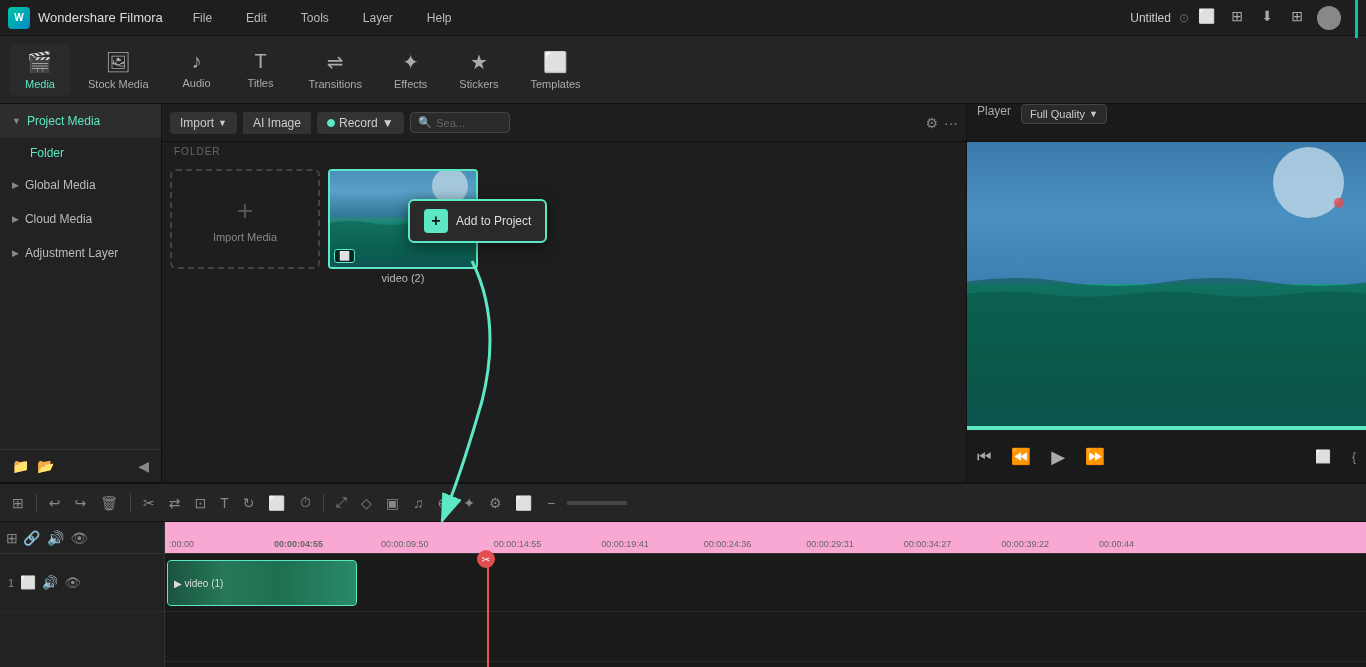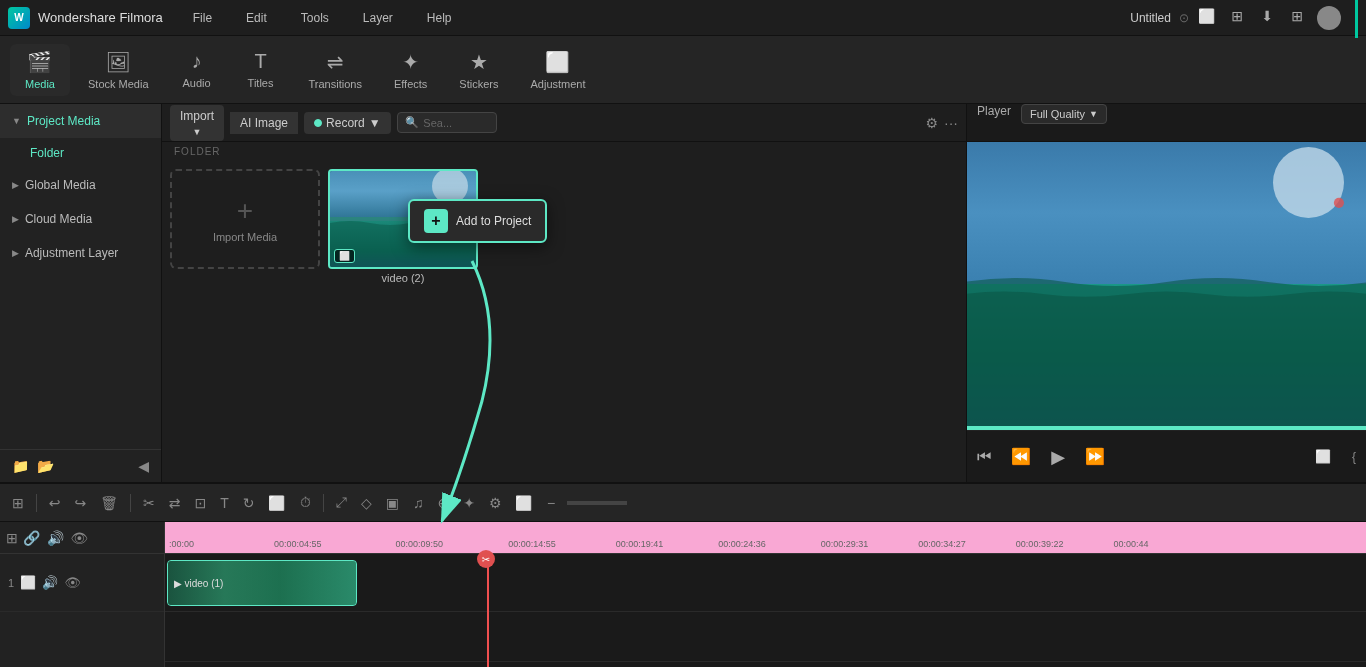--- a/index.html
+++ b/index.html
@@ -34,21 +34,21 @@
     .left-panel-item { display: flex; align-items: center; padding: 10px 12px; cursor: pointer; gap: 6px; font-size: 12px; color: #bbb; }
     .left-panel-item.active { background: #2d2d2d; color: #5de8c5; }
     .left-panel-item .arrow { font-size: 9px; color: #888; }
     .left-panel-sub { padding-left: 30px; padding-right: 12px; padding-top: 8px; padding-bottom: 8px; font-size: 12px; color: #5de8c5; cursor: pointer; }
     .left-panel-bottom { margin-top: auto; display: flex; padding: 8px 12px; gap: 8px; border-top: 1px solid #333; }
     .left-panel-bottom-icon { color: #888; font-size: 14px; cursor: pointer; }
 
     
     .media-panel { flex: 1; background: #1e1e1e; display: flex; flex-direction: column; }
     .media-toolbar { height: 38px; display: flex; align-items: center; padding: 0 8px; gap: 6px; border-bottom: 1px solid #111; }
-    .import-btn { background: #333; border: none; color: #ccc; padding: 4px 10px; border-radius: 4px; cursor: pointer; font-size: 12px; display: flex; align-items: center; gap: 4px; flex-direction: column; }
+    .import-btn { background: #333; border: none; color: #ccc; padding: 4px 10px; border-radius: 4px; cursor: pointer; font-size: 12px; display: flex; align-items: center; gap: 4px; }
     .import-btn .chevron { font-size: 9px; }
     .ai-image-btn { background: #333; border: none; color: #ccc; padding: 4px 10px; border-radius: 0; cursor: pointer; font-size: 12px; }
     .record-btn { background: #333; border: none; color: #ccc; padding: 4px 10px; border-radius: 4px; cursor: pointer; font-size: 12px; display: flex; align-items: center; gap: 4px; }
     .record-dot { width: 8px; height: 8px; border-radius: 50%; background: #5de8c5; border: 1px solid #5de8c5; }
     .search-box { background: #2a2a2a; border: 1px solid #444; color: #ccc; padding: 3px 8px; border-radius: 4px; font-size: 11px; width: 100px; display: flex; align-items: center; gap: 4px; }
     .media-toolbar-right { margin-left: auto; display: flex; gap: 6px; align-items: center; }
     .media-toolbar-icon { color: #888; font-size: 14px; cursor: pointer; }
 
     .folder-label { padding: 4px 12px; font-size: 10px; color: #666; letter-spacing: 1px; text-transform: uppercase; }
 
@@ -158,21 +158,21 @@
   <div class="toolbar-item">
     <span class="tb-icon">✦</span>
     <span class="tb-label">Effects</span>
   </div>
   <div class="toolbar-item">
     <span class="tb-icon">★</span>
     <span class="tb-label">Stickers</span>
   </div>
   <div class="toolbar-item">
     <span class="tb-icon">⬜</span>
-    <span class="tb-label">Adjustment</span>
+    <span class="tb-label">Templates</span>
   </div>
 </div>
 
 <div class="main-layout">
 
   <div class="left-panel">
     <div class="left-panel-item active">
       <span class="arrow">▼</span>
       <span>Project Media</span>
     </div>
@@ -358,21 +358,21 @@
         <span style="color:#888; font-size:13px;">⬜</span>
         <span style="color:#888; font-size:13px;">🔊</span>
         <span style="color:#888; font-size:13px;">👁</span>
       </div>
     </div>
 
     <div class="timeline-ruler-area" style="position:relative;">
 
       <div class="timeline-ruler" style="display:flex; align-items:flex-end; padding-bottom:4px; padding-left:4px; gap:0; overflow:hidden;">
         <span style="font-size:9px; color:#666; margin-right:80px; position:relative;">:00:00</span>
-        <span style="font-size:9px; color:#666; margin-right:74px;">00:00:04:55</span>
+        <span style="font-size:9px; color:#666; margin-right:58px;font-weight:bold;">00:00:04:55</span>
         <span style="font-size:9px; color:#666; margin-right:65px;">00:00:09:50</span>
         <span style="font-size:9px; color:#666; margin-right:60px;">00:00:14:55</span>
         <span style="font-size:9px; color:#666; margin-right:55px;">00:00:19:41</span>
         <span style="font-size:9px; color:#666; margin-right:55px;">00:00:24:36</span>
         <span style="font-size:9px; color:#666; margin-right:50px;">00:00:29:31</span>
         <span style="font-size:9px; color:#666; margin-right:50px;">00:00:34:27</span>
         <span style="font-size:9px; color:#666; margin-right:50px;">00:00:39:22</span>
         <span style="font-size:9px; color:#666;">00:00:44</span>
       </div>
 

